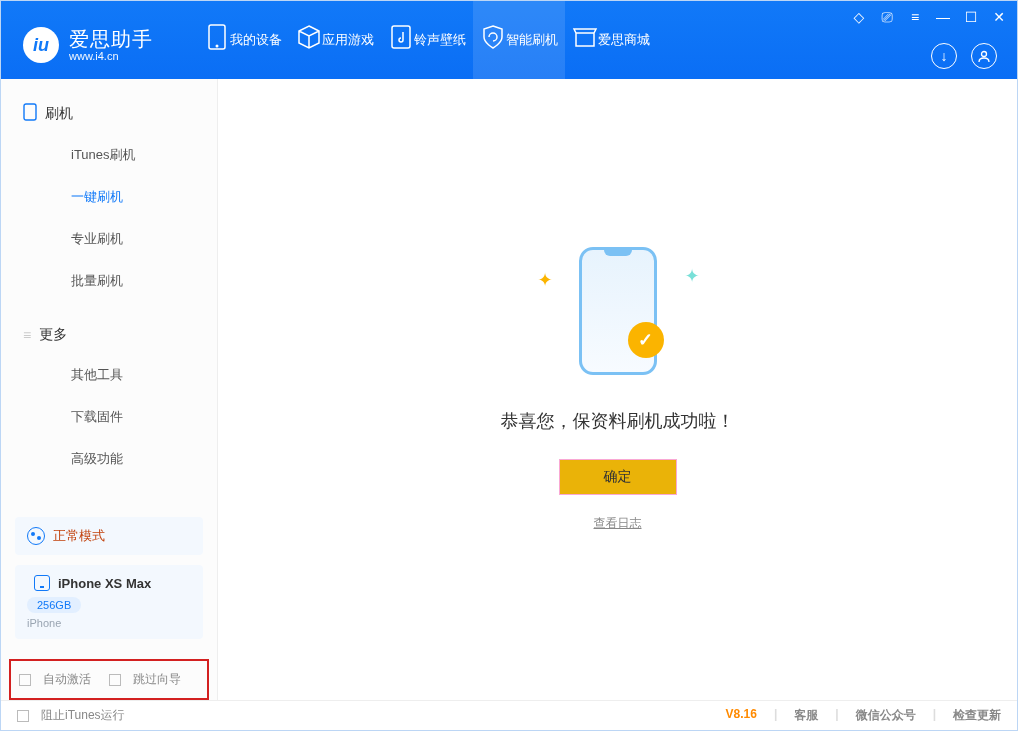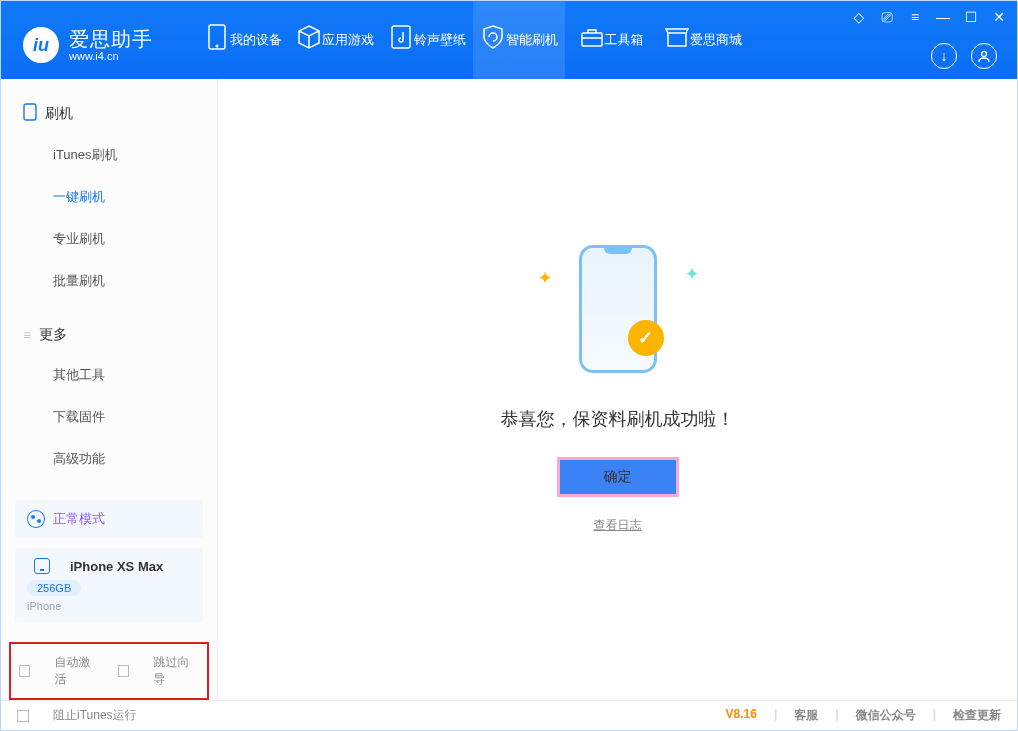--- a/index.html
+++ b/index.html
@@ -108,20 +108,21 @@
   padding: 10px 22px;
   font-size: 14px;
   color: #333;
 }
 .side-heading .hicon { color: #1179f8; }
 .side-item {
   padding: 12px 10px 12px 52px;
   font-size: 13px;
   color: #555;
   cursor: pointer;
+  margin-left: 18px;
 }
 .side-item.active { color: #1179f8; }
 
 .sidebar-bottom { margin-top: auto; padding: 0 14px 14px; }
 .mode-card, .device-card {
   background: #f3f8fe;
   border-radius: 4px;
   padding: 10px 12px;
   margin-top: 10px;
 }
@@ -131,25 +132,25 @@
   border: 1.5px solid #1179f8;
   display: flex; align-items: center; justify-content: center;
   position: relative;
 }
 .mode-icon::before, .mode-icon::after {
   content: ""; position: absolute; background: #1179f8; border-radius: 50%;
   width: 4px; height: 4px;
 }
 .mode-icon::before { left: 3px; top: 4px; }
 .mode-icon::after { right: 3px; bottom: 4px; }
-.mode-text { font-size: 13px; color: #8b5cf6; font-weight: 500; }
+.mode-text { font-size: 13px; color: #c2410c; font-weight: 500; }
 
 .device-card .dev-name {
   font-weight: 600; color: #333; font-size: 13px;
-  display: flex; align-items: center; gap: 20px; padding-left: 7px;
+  display: flex; align-items: center; gap: 8px; padding-left: 7px;
 }
 .dev-icon {
   width: 16px; height: 16px; border: 1.5px solid #1179f8; border-radius: 3px;
   display: inline-block; position: relative;
 }
 .dev-icon::after {
   content: ""; position: absolute; bottom: 2px; left: 50%;
   transform: translateX(-50%);
   width: 4px; height: 2px; background: #1179f8;
 }
@@ -166,21 +167,21 @@
 
 .red-box {
   border: 2px solid #d32020;
   margin: 6px 8px 0;
   padding: 10px 8px;
   display: flex;
   gap: 18px;
   font-size: 12px;
   color: #888;
 }
-.chk { display: flex; align-items: center; gap: 24px; cursor: pointer; }
+.chk { display: flex; align-items: center; gap: 12px; cursor: pointer; }
 .chk .box { width: 12px; height: 12px; border: 1px solid #bbb; }
 
 
 .main {
   flex: 1;
   display: flex;
   flex-direction: column;
   align-items: center;
   justify-content: center;
   background: #fff;
@@ -204,25 +205,25 @@
 }
 .phone-check {
   position: absolute; right: -10px; bottom: 14px;
   width: 36px; height: 36px; background: #fbb400;
   border-radius: 50%;
   display: flex; align-items: center; justify-content: center;
   color: #fff; font-size: 18px; font-weight: bold;
 }
 .success-text { font-size: 18px; color: #333; margin-bottom: 26px; }
 .ok-btn {
-  border: 3px solid #f9a8d4;
+  border: 1px solid #f9a8d4;
   padding: 8px 44px;
   font-size: 14px;
   color: #333;
-  background: #3b82f6;
+  background: #eab308;
   cursor: pointer;
   border-radius: 0;
 }
 .view-log {
   margin-top: 20px;
   color: #888; font-size: 12px;
   text-decoration: underline;
   cursor: pointer;
 }
 
@@ -282,29 +283,20 @@
       <span>铃声壁纸</span>
     </div>
     <div class="tab active">
       <span class="tab-icon">
         <svg width="26" height="26" viewBox="0 0 26 26">
             <path d="M13 2 L22 5 L22 13 C22 19 13 24 13 24 C13 24 4 19 4 13 L4 5 Z" fill="none" stroke="#fff" stroke-width="1.5"></path>
             <path d="M9 13 A4 4 0 1 1 13 17" fill="none" stroke="#fff" stroke-width="1.5"></path>
           </svg>
       </span>
       <span>智能刷机</span>
-    </div>
-    <div class="tab">
-      <span class="tab-icon">
-        <svg width="26" height="24" viewBox="0 0 26 24">
-            <rect x="3" y="8" width="20" height="13" rx="1" fill="none" stroke="#fff" stroke-width="1.5"></rect>
-            <path d="M9 8 L9 5 L17 5 L17 8 M3 13 L23 13" fill="none" stroke="#fff" stroke-width="1.5"></path>
-          </svg>
-      </span>
-      <span>工具箱</span>
     </div>
     <div class="tab">
       <span class="tab-icon">
         <svg width="26" height="24" viewBox="0 0 26 24">
             <path d="M4 8 L22 8 L22 21 L4 21 Z M2 4 L24 4 L22 8 L4 8 Z" fill="none" stroke="#fff" stroke-width="1.5"></path>
           </svg>
       </span>
       <span>爱思商城</span>
     </div>
   </div>

